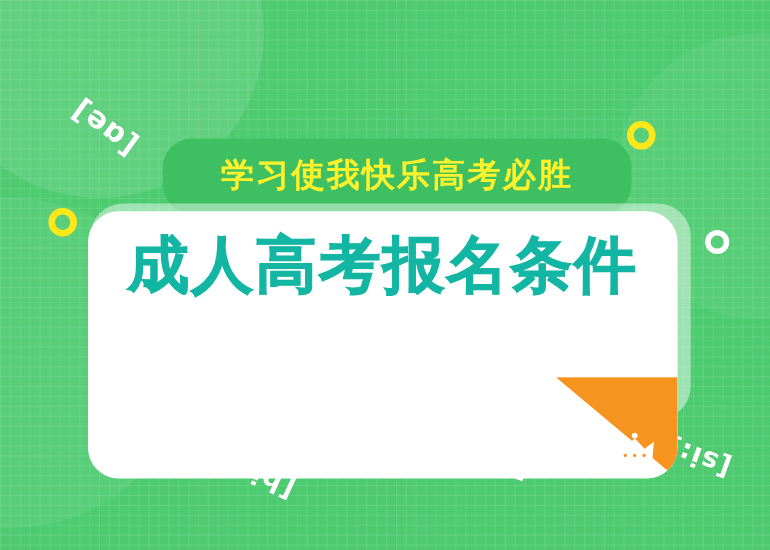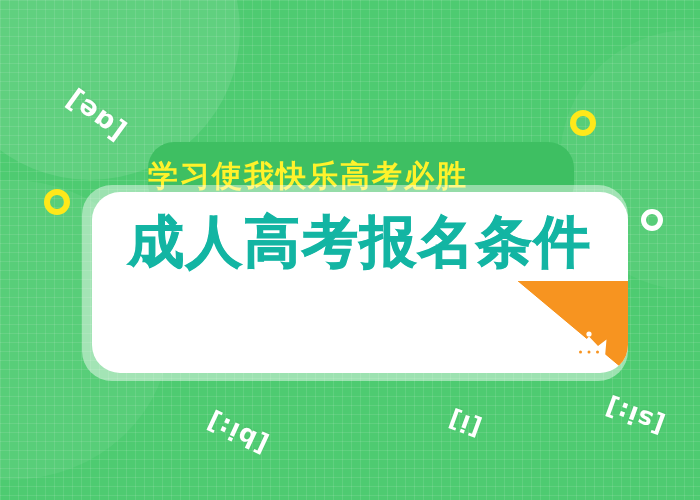--- a/index.html
+++ b/index.html
@@ -114,23 +114,22 @@
   .top-banner {
     position: absolute;
     left: 148px;
     top: 126px;
     width: 426px;
     height: 68px;
     background: #3EBF62;
     border-radius: 26px;
     display: flex;
     align-items: center;
-    justify-content: flex-start;
+    justify-content: center;
     box-sizing: border-box;
-    margin-top: 16px;
   }
   .top-banner-text {
     color: #FFF22B;
     font-size: 30px;
     font-weight: bold;
     letter-spacing: 2px;
     line-height: 1;
     font-family: "DejaVu Sans", "Liberation Sans", sans-serif;
   }
 
@@ -139,24 +138,24 @@
     position: absolute;
     left: 82px;
     top: 185px;
     width: 546px;
     height: 196px;
     background: rgba(255,255,255,0.45);
     border-radius: 30px;
   }
   .card {
     position: absolute;
-    left: 92px;
+    left: 80px;
     top: 192px;
     width: 536px;
-    height: 181px;
+    height: 243px;
     background: #FFFFFF;
     border-radius: 28px;
     overflow: hidden;
   }
 
   .card-title {
     position: absolute;
     left: 0;
     right: 0;
     top: 22px;

